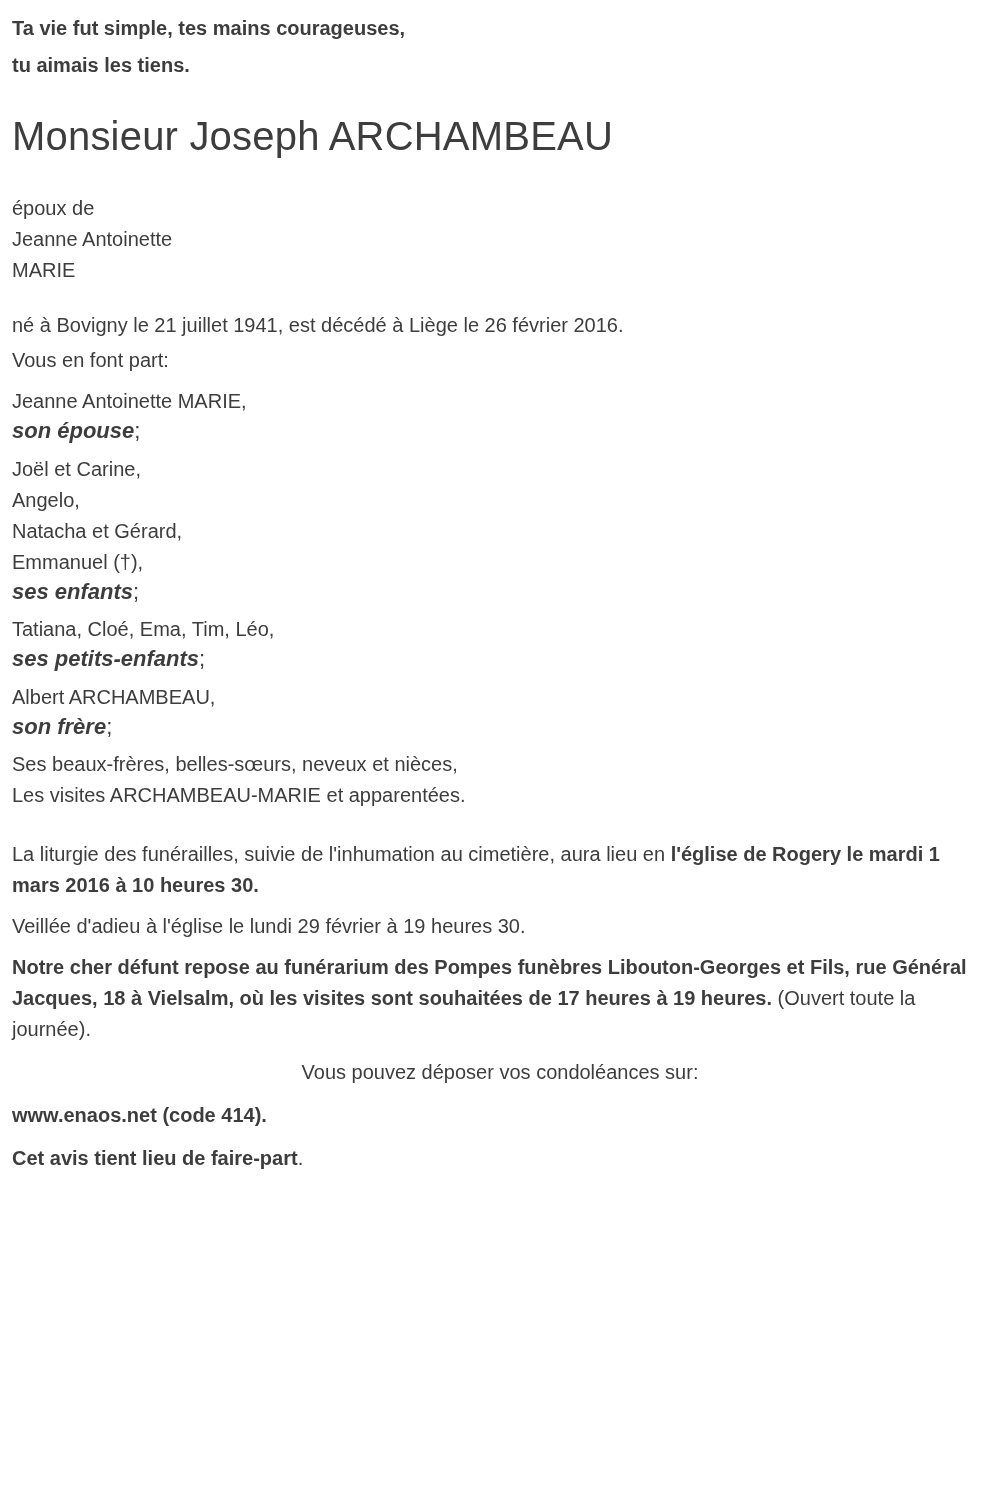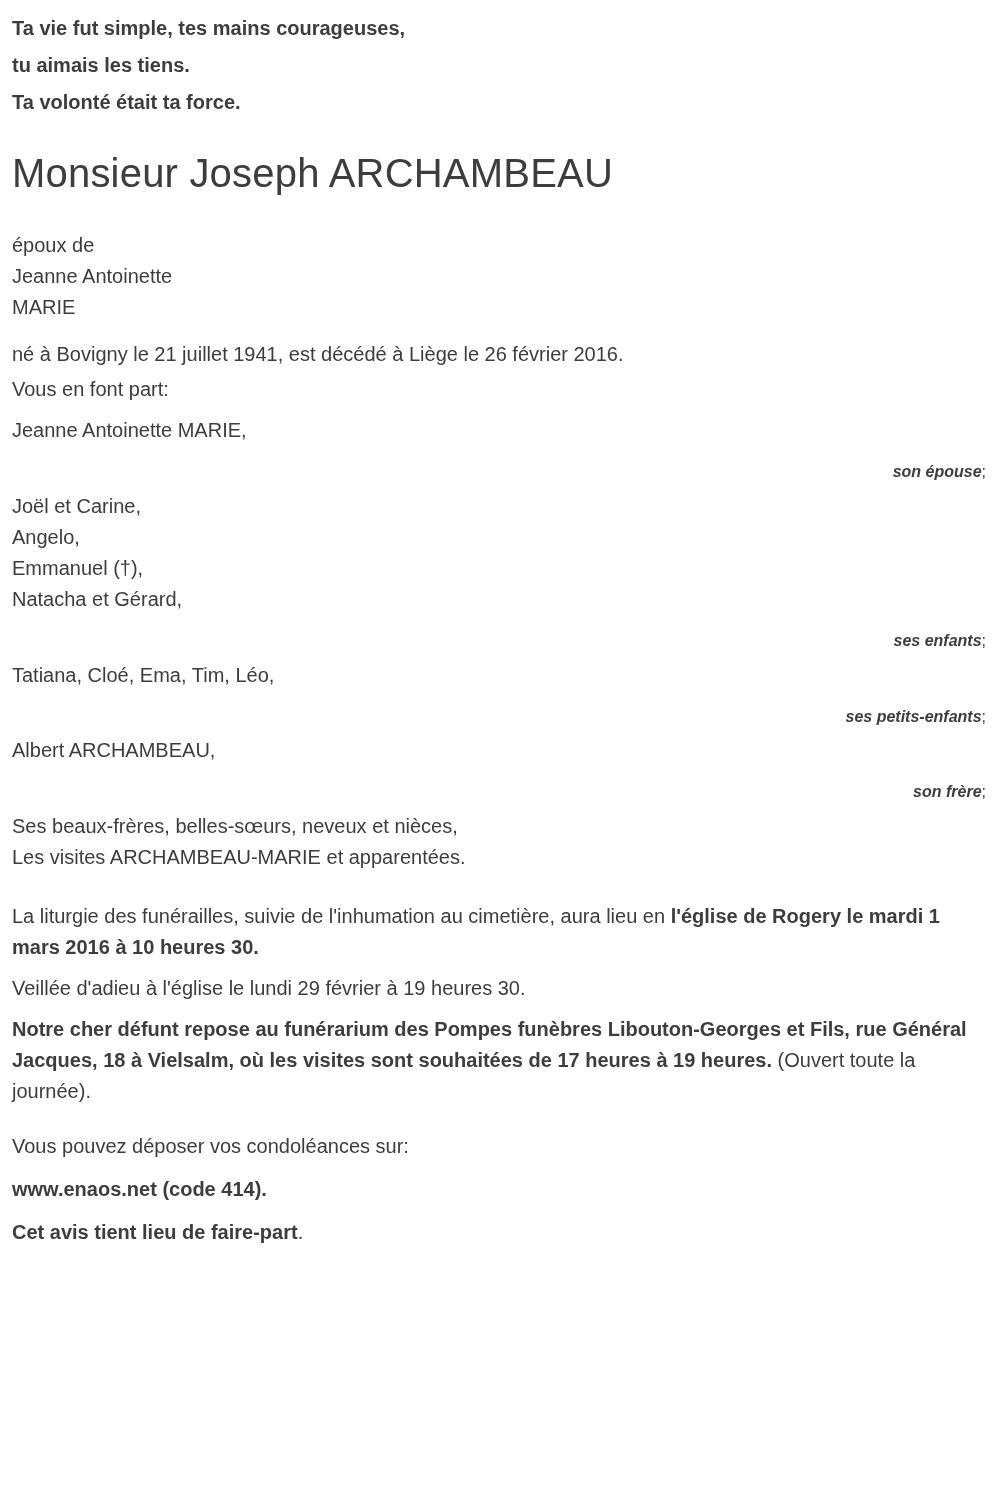--- a/index.html
+++ b/index.html
@@ -27,57 +27,54 @@
     font-weight: 400;
     letter-spacing: 0.2px;
   }
   
   .body-line, .body-par {
     font-size: 20px;
     font-weight: 400;
     line-height: 1.55;
   }
   .spouse-block { margin-top: 34px; }
-  .announcement { margin-top: 16px; }
+  .announcement { margin-top: 24px; }
   .intro { margin-top: 4px; }
   .family-list { margin-top: 10px; }
   .role-line {
-    text-align: right;
-    font-size: 16px;
+    font-size: 22px;
     line-height: 1.3;
     padding-right: 2px;
     margin-bottom: 8px;
-    margin-top: 16px;
   }
   .role {
     font-weight: 700;
     font-style: italic;
   }
   .role-suffix {
     font-weight: 400;
     font-style: normal;
   }
   .family-extra { margin-top: 2px; }
   .liturgy { margin-top: 28px; }
   .bold { font-weight: 700; }
   .vigil { margin-top: 10px; }
   .repose { margin-top: 10px; }
-  .condolences-intro { margin-top: 24px; }
+  .condolences-intro { margin-top: 12px; text-align: center; }
   .condolences-site { margin-top: 12px; font-weight: 700; }
   .notice { margin-top: 12px; }
 </style>
 </head>
 <body>
 
 <div class="page">
 
   <section class="epitaph">
     <p>Ta vie fut simple, tes mains courageuses,</p>
     <p>tu aimais les tiens.</p>
-    <p>Ta volonté était ta force.</p>
   </section>
 
   <h1 class="deceased-title">Monsieur Joseph ARCHAMBEAU</h1>
 
   <section class="spouse-block">
     <p class="body-line">époux de</p>
     <p class="body-line">Jeanne Antoinette</p>
     <p class="body-line">MARIE</p>
   </section>
 
@@ -88,22 +85,22 @@
   <section class="family-list">
 
     <div class="family-group">
       <p class="body-line">Jeanne Antoinette MARIE,</p>
       <p class="role-line"><span class="role">son épouse</span><span class="role-suffix">;</span></p>
     </div>
 
     <div class="family-group">
       <p class="body-line">Joël et Carine,</p>
       <p class="body-line">Angelo,</p>
+      <p class="body-line">Natacha et Gérard,</p>
       <p class="body-line">Emmanuel (†),</p>
-      <p class="body-line">Natacha et Gérard,</p>
       <p class="role-line"><span class="role">ses enfants</span><span class="role-suffix">;</span></p>
     </div>
 
     <div class="family-group">
       <p class="body-line">Tatiana, Cloé, Ema, Tim, Léo,</p>
       <p class="role-line"><span class="role">ses petits-enfants</span><span class="role-suffix">;</span></p>
     </div>
 
     <div class="family-group">
       <p class="body-line">Albert ARCHAMBEAU,</p>

